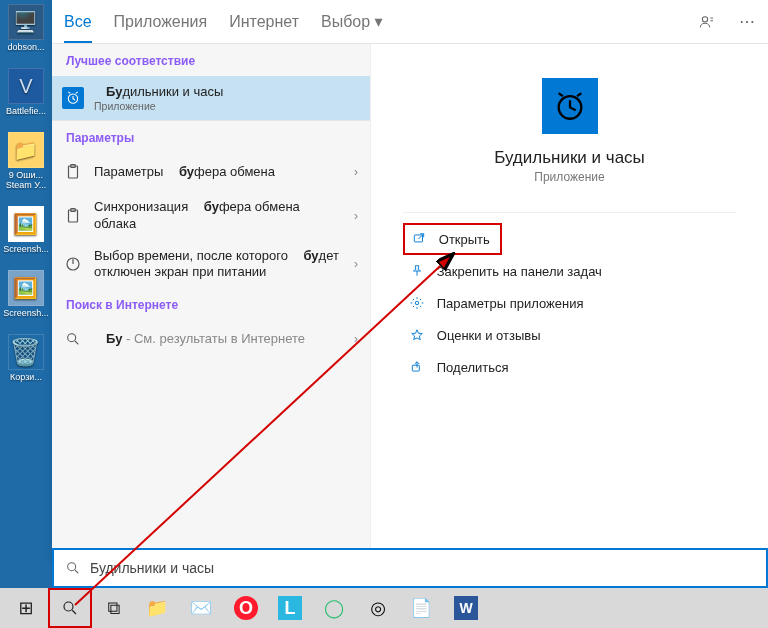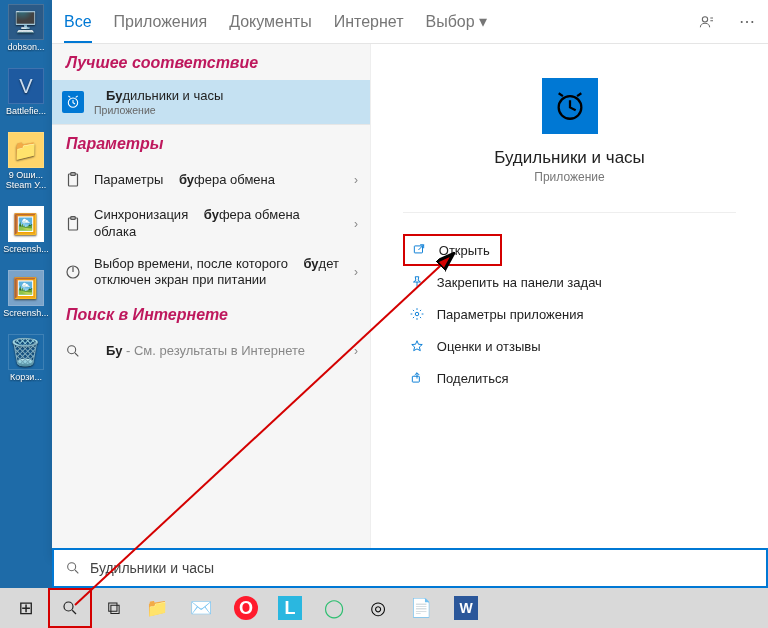--- a/index.html
+++ b/index.html
@@ -16,42 +16,42 @@
   .tabs { display: flex; align-items: center; height: 44px; padding: 0 12px; gap: 22px; background: #fff; border-bottom: 1px solid #e5e5e5; }
   .tab { font-size: 16px; color: #767676; padding: 12px 0 10px; cursor: pointer; border-bottom: 2px solid transparent; }
   .tab.active { color: #0078d4; border-bottom-color: #0078d4; font-weight: 500; }
   .tabs-spacer { flex: 1; }
   .tabs-icon { width: 18px; height: 18px; color: #666; display: flex; align-items: center; justify-content: center; cursor: pointer; }
 
   .body { flex: 1; display: flex; min-height: 0; }
   .left { width: 318px; background: #f6f6f6; overflow: hidden; }
   .right { flex: 1; background: #fff; border-left: 1px solid #eee; display: flex; flex-direction: column; align-items: center; padding-top: 34px; }
 
-  .section-header { font-size: 16px; color: #be185d; font-weight: 600; padding: 10px 14px 8px; font-style: italic; }
+  .section-header { font-size: 12px; color: #8b5cf6; font-weight: 600; padding: 10px 14px 8px; }
   .result { display: flex; align-items: center; padding: 8px 12px 8px 10px; gap: 10px; position: relative; }
   .result.selected { background: #c5e1f2; }
   .result .ric { width: 22px; height: 22px; display: flex; align-items: center; justify-content: center; color: #555; flex-shrink: 0; }
   .result .ric.app { background: #0078d4; color: #fff; border-radius: 2px; }
   .result .rtxt { flex: 1; min-width: 0; }
   .result .title { font-size: 13px; color: #222; line-height: 1.25; }
   .result .title b { font-weight: 600; margin-left: 12px; }
   .result .sub { font-size: 10.5px; color: #666; }
   .result .chev { color: #888; font-size: 12px; }
   .result .grey { color: #888; }
   .divider { height: 1px; background: #e6e6e6; margin: 0; }
 
   .app-tile { width: 56px; height: 56px; background: #0078d4; display: flex; align-items: center; justify-content: center; margin-bottom: 14px; }
   .app-name { font-size: 17px; color: #222; margin-bottom: 2px; }
   .app-type { font-size: 12px; color: #777; margin-bottom: 28px; }
   .app-hr { width: 84%; height: 1px; background: #eee; margin-bottom: 10px; }
 
   .actions { width: 84%; display: flex; flex-direction: column; }
   .action { display: flex; align-items: center; gap: 12px; padding: 8px 6px; font-size: 13px; color: #222; cursor: pointer; }
   .action .aic { width: 16px; height: 16px; display: flex; align-items: center; justify-content: center; color: #0078d4; }
-  .action.first { border: 2px solid #d40000; padding: 6px 10px 6px 6px; width: fit-content; margin-top: 11px; }
+  .action.first { border: 2px solid #d40000; padding: 6px 10px 6px 6px; width: fit-content; }
 
   
   .search-box { position: absolute; left: 52px; bottom: 40px; width: 716px; height: 40px; background: #fff; border: 2px solid #0078d4; display: flex; align-items: center; padding: 0 10px; gap: 8px; }
   .search-box input { flex: 1; border: none; outline: none; font-size: 14px; color: #444; }
   .search-box .sic { color: #666; width: 18px; height: 18px; display: flex; align-items: center; justify-content: center; }
 
   
   .taskbar { position: absolute; left: 0; bottom: 0; width: 768px; height: 40px; background: #d9d9d9; display: flex; align-items: center; padding: 0 4px; gap: 0; }
   .tbtn { width: 44px; height: 40px; display: flex; align-items: center; justify-content: center; cursor: pointer; }
   .tbtn.highlight { border: 2px solid #d40000; }
@@ -91,21 +91,20 @@
   <div class="desktop-icon">
       <div class="ic" style="background:none;font-size:26px">🗑️</div>
       <div class="lbl">Корзи...</div>
     </div>
 </div>
 
 <div class="panel">
   <div class="tabs">
     <div class="tab active">Все</div>
     <div class="tab">Приложения</div>
-    <div class="tab">Документы</div>
     <div class="tab">Интернет</div>
     <div class="tab">Выбор ▾</div>
     <div class="tabs-spacer"></div>
     <div class="tabs-icon">
         <svg viewBox="0 0 24 24" width="16" height="16">
           <circle cx="9" cy="8" r="4"></circle>
           <path d="M2 20c0-4 4-6 7-6s7 2 7 6"></path>
           <path d="M17 6l4 0M17 10l4 0"></path>
         </svg>
       </div>

